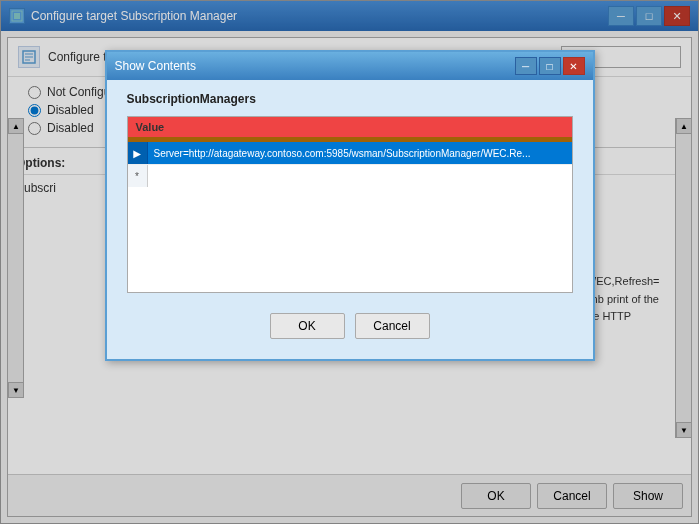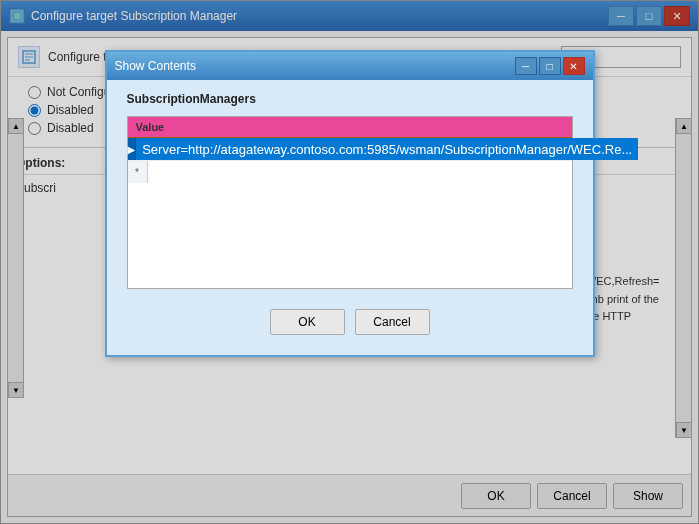--- a/index.html
+++ b/index.html
@@ -295,22 +295,22 @@
     }
 
     .modal-table {
       border: 1px solid #aaa;
       background: white;
       width: 100%;
       margin-bottom: 12px;
     }
 
     .modal-table-header {
-      background: #ec4899;
-      border-bottom: 1px solid #a16207;
+      background: #ef4444;
+      border-bottom: 5px solid #a16207;
       padding: 4px 8px;
       font-size: 11px;
       font-weight: bold;
       color: #333;
     }
 
     .modal-table-body {
       min-height: 150px;
     }
 
@@ -494,21 +494,21 @@
 
     <div class="modal-content">
       <div class="modal-section-title">SubscriptionManagers</div>
 
       <div class="modal-table">
         <div class="modal-table-header">Value</div>
         <div class="modal-table-body">
 
           <div class="table-row-container row-selected">
             <div class="row-arrow" style="background:#0060b0; color:white; border-right:1px solid #0050a0;">▶</div>
-            <div class="row-value" style="background:#0078d4; color:white; font-size:13px;">Server=http://atagateway.contoso.com:5985/wsman/SubscriptionManager/WEC.Re...</div>
+            <div class="row-value" style="background:#0078d4; color:white; font-size:10px;">Server=http://atagateway.contoso.com:5985/wsman/SubscriptionManager/WEC.Re...</div>
           </div>
 
           <div class="modal-empty-row table-row-container">
             <div class="row-arrow">*</div>
             <div class="row-value"></div>
           </div>
 
           <div style="height:100px;"></div>
         </div>
       </div>

